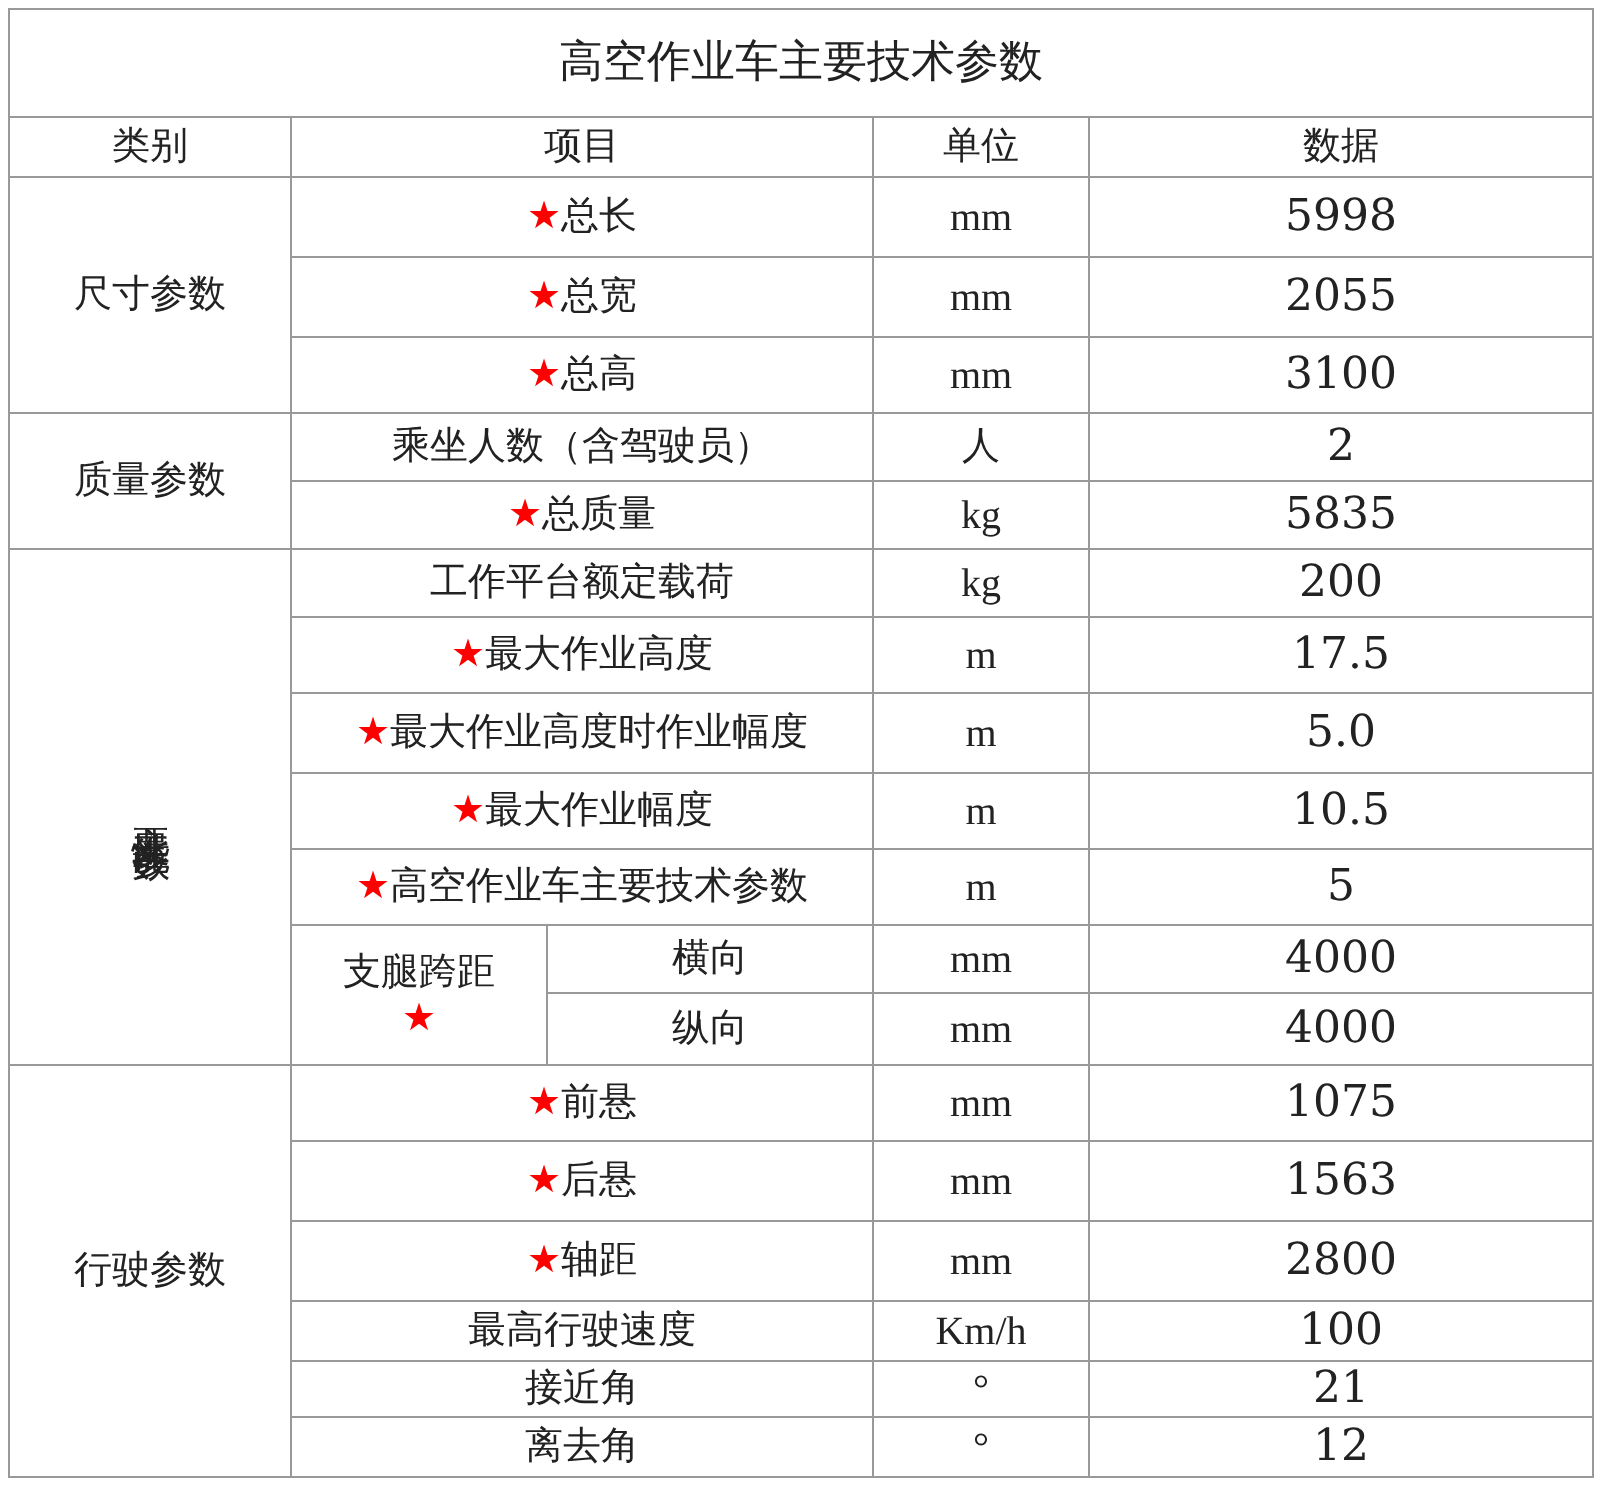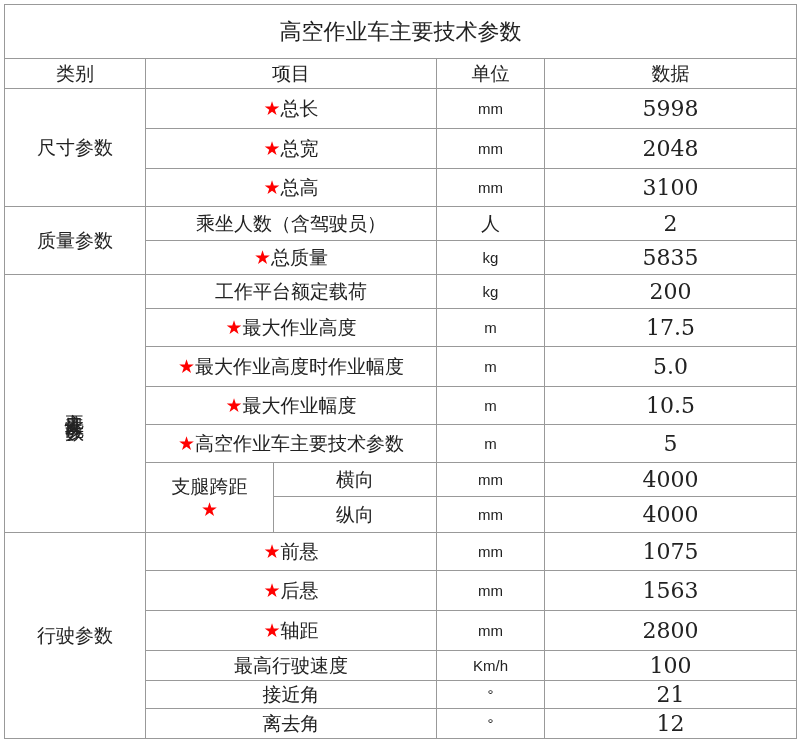--- a/index.html
+++ b/index.html
@@ -1,21 +1,21 @@
 <!DOCTYPE html>
 <html><head>
 <meta charset="utf-8">
 <style>
   html,body{margin:0;padding:0;background:#fff;}
   body{width:800px;height:743px;overflow:hidden;font-family:"DejaVu Sans",sans-serif;color:#222;}
   table{position:absolute;left:4px;top:4px;width:792px;border-collapse:collapse;table-layout:fixed;}
   td{border:1.5px solid #999;text-align:center;vertical-align:middle;padding:0;font-size:19px;line-height:1;}
   .title{font-size:22px;height:52px;}
   .num{font-family:"DejaVu Serif",serif;font-size:22px;}
-  .unit{font-family:Liberation Sans, sans-serif;font-size:15px;}
+  .unit{font-family:Liberation Serif, serif;font-size:20px;}
   .star{color:#ff0000;}
   .vert{writing-mode:vertical-rl;text-orientation:upright;letter-spacing:2px;}
 </style>
 </head>
 <body>
 
 <table>
   <colgroup>
     <col style="width:141px">
       <col style="width:128px">
@@ -36,21 +36,21 @@
 
   <tr style="height:40px">
     <td rowspan="3">尺寸参数</td>
     <td colspan="2"><span class="star">★</span><span>总长</span></td>
     <td class="unit">mm</td>
     <td class="num">5998</td>
   </tr>
   <tr style="height:40px">
     <td colspan="2"><span class="star">★</span><span>总宽</span></td>
     <td class="unit">mm</td>
-    <td class="num">2048</td>
+    <td class="num">2055</td>
   </tr>
   <tr style="height:38px">
     <td colspan="2"><span class="star">★</span><span>总高</span></td>
     <td class="unit">mm</td>
     <td class="num">3100</td>
   </tr>
 
   <tr style="height:34px">
     <td rowspan="2">质量参数</td>
     <td colspan="2">乘坐人数（含驾驶员）</td>

